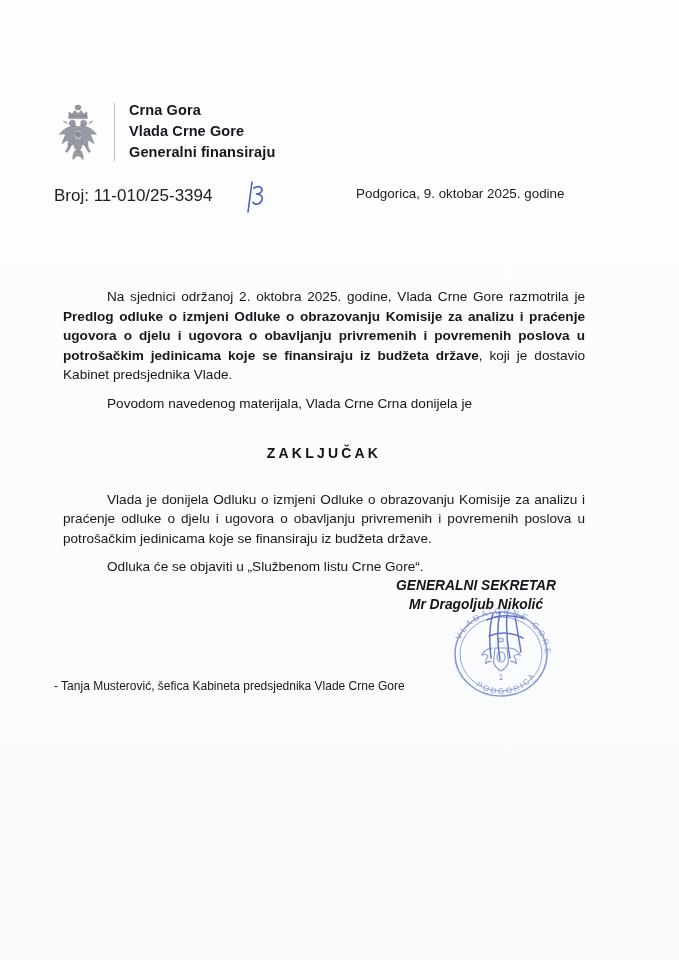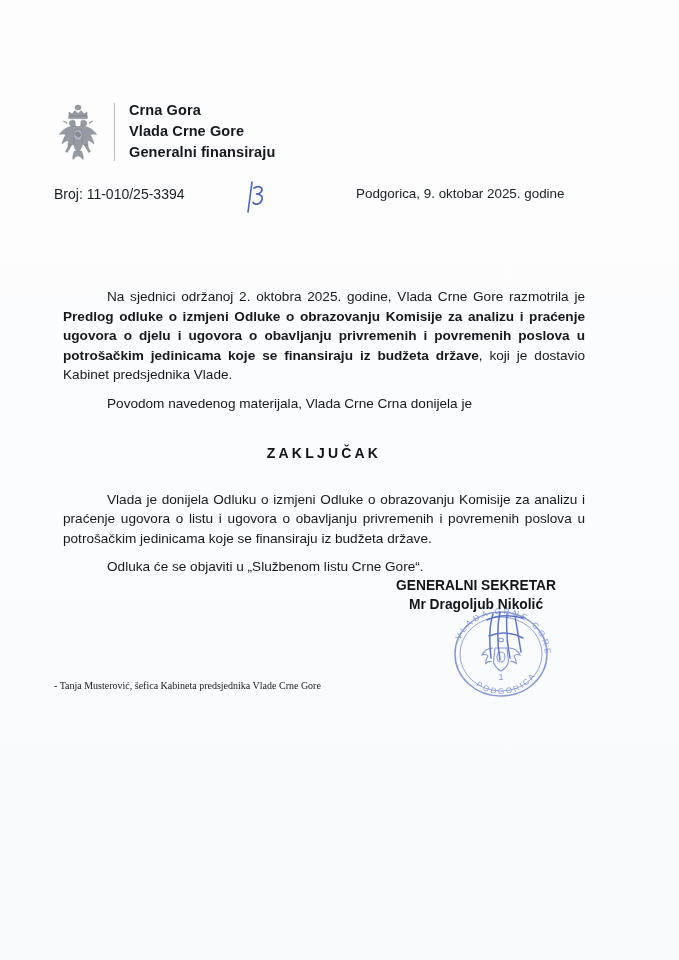--- a/index.html
+++ b/index.html
@@ -58,21 +58,21 @@
     position: absolute;
     left: 54px;
     top: 186px;
     width: 572px;
     height: 18px;
   }
   .ref {
     position: absolute;
     left: 0;
     top: 0;
-    font-size: 14px;
+    font-size: 17px;
     color: #1a1d22;
     white-space: nowrap;
   }
   .handmark {
     position: absolute;
     left: 188px;
     top: -7px;
     width: 34px;
     height: 38px;
     pointer-events: none;
@@ -119,20 +119,21 @@
     left: 340px;
     top: 576px;
     width: 272px;
     text-align: center;
   }
   .signature div {
     font-size: 13.8px;
     font-weight: bold;
     line-height: 19px;
     color: #12151a;
+    font-style: italic;
   }
   
   .seal {
     position: absolute;
     left: 443px;
     top: 606px;
     width: 116px;
     height: 92px;
     pointer-events: none;
   }
@@ -143,24 +144,23 @@
     top: 678px;
     width: 480px;
   }
   .footer-title {
     font-size: 12.4px;
     font-weight: bold;
     color: #15181d;
     line-height: 16px;
   }
   .footer-item {
-    font-size: 10px;
+    font-size: 12px;
     color: #15181d;
     line-height: 16px;
-    font-family: Liberation Serif, serif;
   }
 </style>
 </head>
 <body>
 
 <div class="page">
 
   <div class="header">
     <svg class="emblem" viewBox="0 0 52 62">
       <g fill="#8e939c" stroke="#6e737c" stroke-width="0.5">
@@ -210,21 +210,21 @@
     <p class="just indent"><span>Na sjednici održanoj 2. oktobra 2025. godine, Vlada Crne Gore razmotrila je </span><span class="b">Predlog odluke o izmjeni Odluke o obrazovanju Komisije za analizu i praćenje ugovora o djelu i ugovora o obavljanju privremenih i povremenih poslova u potrošačkim jedinicama koje se finansiraju iz budžeta države</span><span>, koji je dostavio Kabinet predsjednika Vlade.</span></p>
 
     <p class="just indent-sm" style="text-align:left;">Povodom navedenog materijala, Vlada Crne Crna donijela je</p>
 
     <div class="gap-b"></div>
 
     <p class="title-zak">ZAKLJUČAK</p>
 
     <div class="gap-c"></div>
 
-    <p class="just indent">Vlada je donijela Odluku o izmjeni Odluke o obrazovanju Komisije za analizu i praćenje ugovora o listu i ugovora o obavljanju privremenih i povremenih poslova u potrošačkim jedinicama koje se finansiraju iz budžeta države.</p>
+    <p class="just indent">Vlada je donijela Odluku o izmjeni Odluke o obrazovanju Komisije za analizu i praćenje odluke o djelu i ugovora o obavljanju privremenih i povremenih poslova u potrošačkim jedinicama koje se finansiraju iz budžeta države.</p>
 
     <p class="just indent-sm" style="text-align:left;">Odluka će se objaviti u „Službenom listu Crne Gore“.</p>
   </div>
 
   <div class="signature">
     <div>GENERALNI SEKRETAR</div>
     <div>Mr Dragoljub Nikolić</div>
   </div>
 
   <svg class="seal" viewBox="0 0 116 92">

